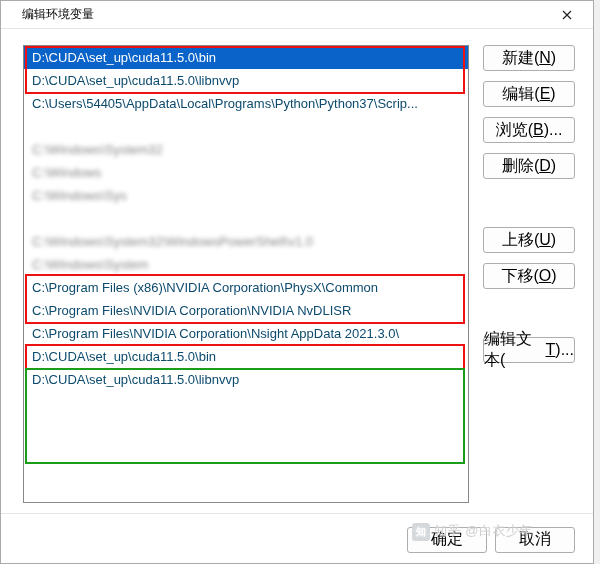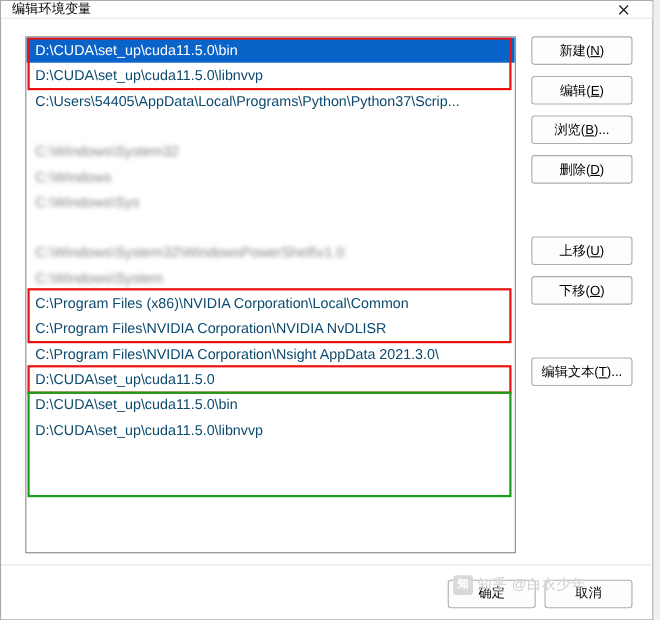--- a/index.html
+++ b/index.html
@@ -16,24 +16,24 @@
       position: absolute;
       top: 0; left: 0;
       width: 594px;
       height: 564px;
       background: #fff;
       border: 1px solid #aaa;
       display: flex;
       flex-direction: column;
     }
     .titlebar {
-      height: 16px;
-      display: flex;
-      align-items: center;
-      padding: 0 4px 0 10px;
+      height: 28px;
+      display: flex;
+      align-items: center;
+      padding: 0 4px 0 21px;
       background: #fff;
       border-bottom: 1px solid #e5e5e5;
       gap: 28px;
     }
     .titlebar .title { flex: 1; font-size: 12px; }
     .close-btn {
       width: 44px; height: 30px;
       display: flex; align-items: center; justify-content: center;
       font-size: 14px; color: #222;
       cursor: pointer;
@@ -83,21 +83,21 @@
     .side {
       width: 92px;
       display: flex;
       flex-direction: column;
       gap: 10px;
     }
     .btn {
       height: 26px;
       border: 1px solid #adadad;
       background: #fdfdfd;
-      font-size: 12px;
+      font-size: 16px;
       display: flex;
       align-items: center;
       justify-content: center;
       cursor: pointer;
       border-radius: 3px;
     }
     .btn u { text-decoration: underline; }
     .footer {
       height: 50px;
       display: flex;
@@ -155,24 +155,23 @@
           <div class="row selected">D:\CUDA\set_up\cuda11.5.0\bin</div>
           <div class="row">D:\CUDA\set_up\cuda11.5.0\libnvvp</div>
           <div class="row">C:\Users\54405\AppData\Local\Programs\Python\Python37\Scrip...</div>
           <div class="row"></div>
           <div class="row blur">C:\Windows\System32</div>
           <div class="row blur">C:\Windows</div>
           <div class="row blur">C:\Windows\Sys</div>
           <div class="row"></div>
           <div class="row blur">C:\Windows\System32\WindowsPowerShell\v1.0</div>
           <div class="row blur">C:\Windows\System</div>
-          <div class="row">C:\Program Files (x86)\NVIDIA Corporation\Local\Common</div>
+          <div class="row">C:\Program Files (x86)\NVIDIA Corporation\PhysX\Common</div>
           <div class="row">C:\Program Files\NVIDIA Corporation\NVIDIA NvDLISR</div>
           <div class="row">C:\Program Files\NVIDIA Corporation\Nsight AppData 2021.3.0\</div>
-          <div class="row">D:\CUDA\set_up\cuda11.5.0</div>
           <div class="row">D:\CUDA\set_up\cuda11.5.0\bin</div>
           <div class="row">D:\CUDA\set_up\cuda11.5.0\libnvvp</div>
         </div>
 
       <div class="hl-box hl-red" style="top:0px;   left:1px; width:calc(100% - 4px); height:48px;"></div>
       <div class="hl-box hl-red" style="top:228px; left:1px; width:calc(100% - 4px); height:50px;"></div>
       <div class="hl-box hl-red" style="top:298px; left:1px; width:calc(100% - 4px); height:26px;"></div>
       <div class="hl-box hl-green" style="top:322px; left:1px; width:calc(100% - 4px); height:96px;"></div>
     </div>
 

